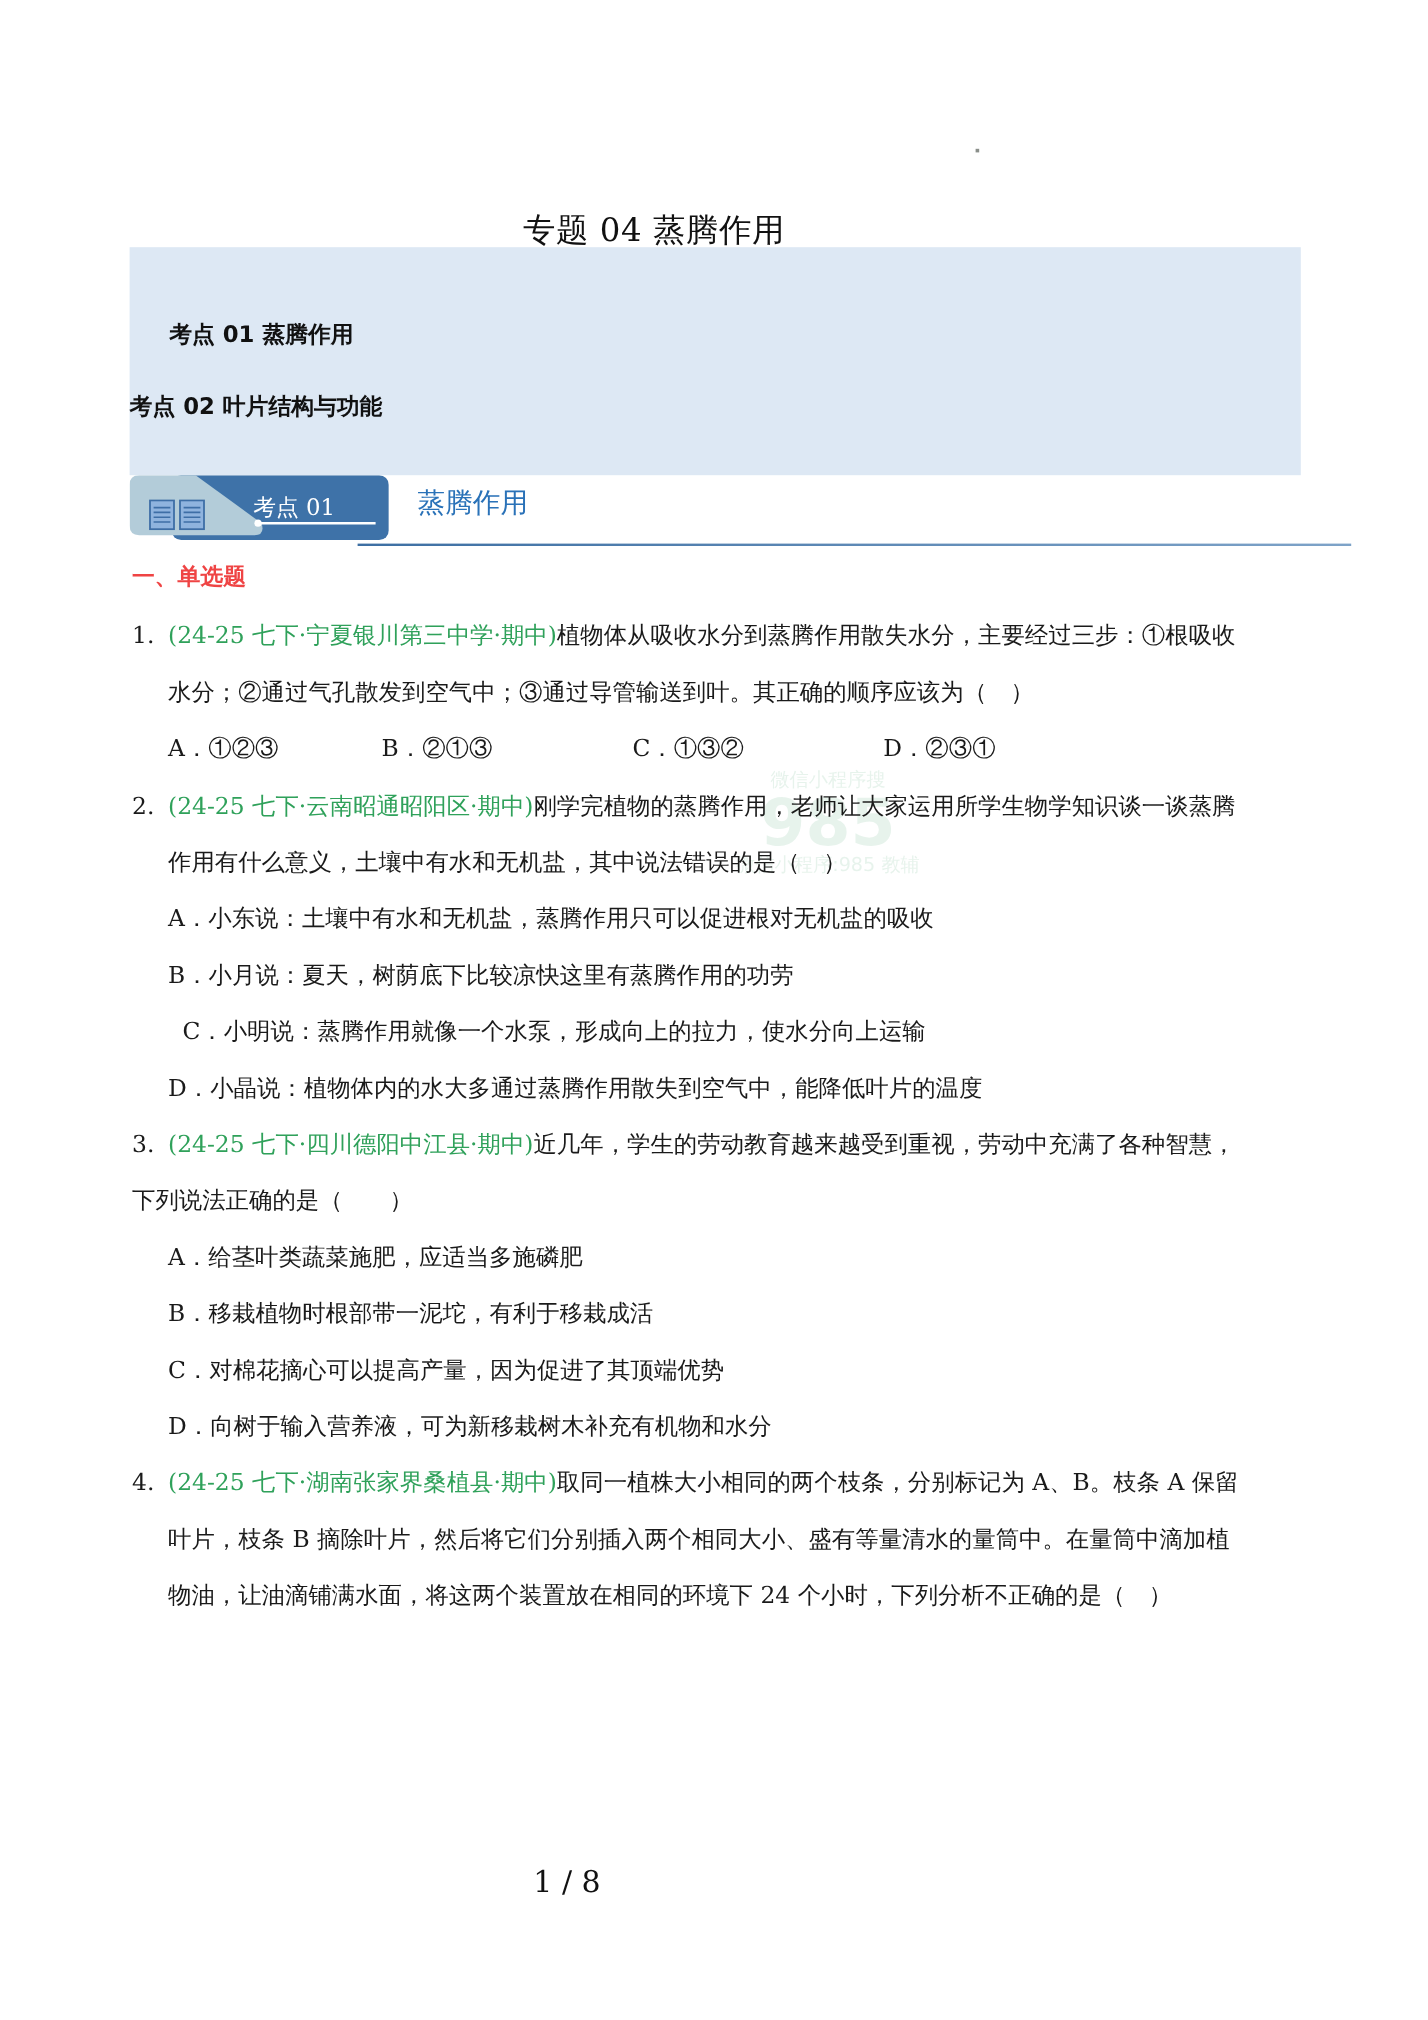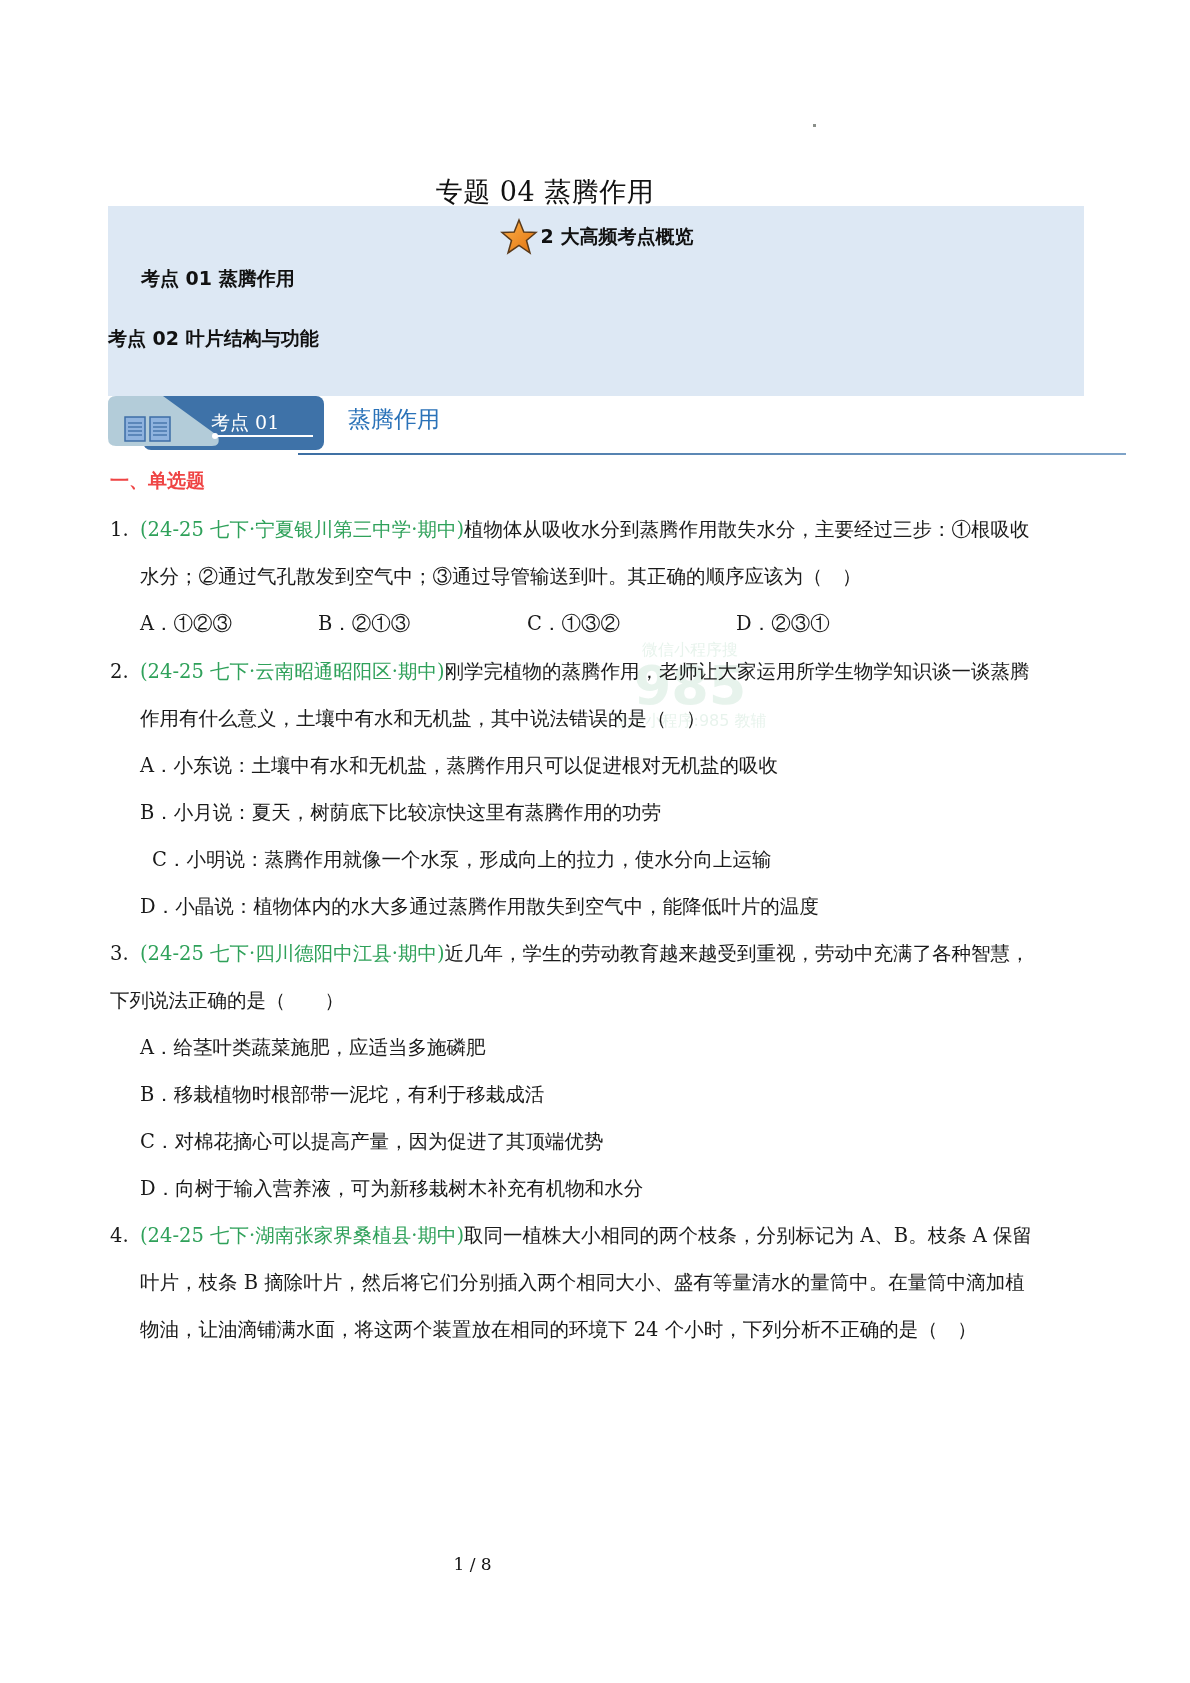--- a/index.html
+++ b/index.html
@@ -29,44 +29,30 @@
   .src { color: #2fa15a; }
   .num { display: inline-block; width: 30px; }
   .opt-row { position: absolute; font-size: 19.5px; white-space: nowrap; }
   .opt-row span.o { position: absolute; white-space: nowrap; }
   .watermark { position: absolute; left: 590px; top: 640px; width: 200px; height: 150px;
                color: rgba(120,190,150,0.18); text-align: center; pointer-events: none;
                font-family: "DejaVu Sans", "Liberation Sans", sans-serif; }
   .wm1 { font-size: 16px; }
   .wm2 { font-size: 54px; font-weight: bold; line-height: 50px; }
   .wm3 { font-size: 16px; }
-  .page-num { left: 0; width: 945px; top: 1554px; text-align: center; font-size: 17px; color: #111; }
+  .page-num { left: 0; width: 945px; top: 1554px; text-align: center; font-size: 25px; color: #111; }
 </style>
 </head>
 <body>
 
 <div class="abs dot"></div>
 
 <div class="abs doc-title">专题 04  蒸腾作用</div>
 
 <div class="abs overview">
-  <div class="overview-head">
-    <span class="star">
-      <svg width="40" height="38" viewBox="0 0 40 38">
-        <defs>
-          <linearGradient id="sg" x1="0" y1="0" x2="1" y2="1">
-            <stop offset="0" stop-color="#ffb24a"></stop>
-            <stop offset="1" stop-color="#e0720f"></stop>
-          </linearGradient>
-        </defs>
-        <polygon points="20,2 24.8,14 37,14.5 27.5,22.5 31,35 20,27.5 9,35 12.5,22.5 3,14.5 15.2,14" fill="url(#sg)" stroke="#5a3a1a" stroke-width="1.5"></polygon>
-      </svg>
-    </span>
-    <span>2 大高频考点概览</span>
-  </div>
   <div class="overview-item" style="top:60px;margin-left:33px;">考点 01  蒸腾作用</div>
   <div class="overview-item" style="top:120px;">考点 02  叶片结构与功能</div>
 </div>
 
 <div class="abs section-bar">
   <svg class="tab-shape" viewBox="0 0 216 54">
     <rect x="35" y="0" width="181" height="54" rx="8" fill="#3e72a8"></rect>
     <path d="M8,0 H55 L110,40 Q113,50 104,50 H8 Q0,50 0,42 V8 Q0,0 8,0 Z" fill="#b3ccd9"></path>
     <line x1="107" y1="40" x2="205" y2="40" stroke="#ffffff" stroke-width="2"></line>
     <circle cx="107" cy="40" r="3" fill="#ffffff"></circle>

